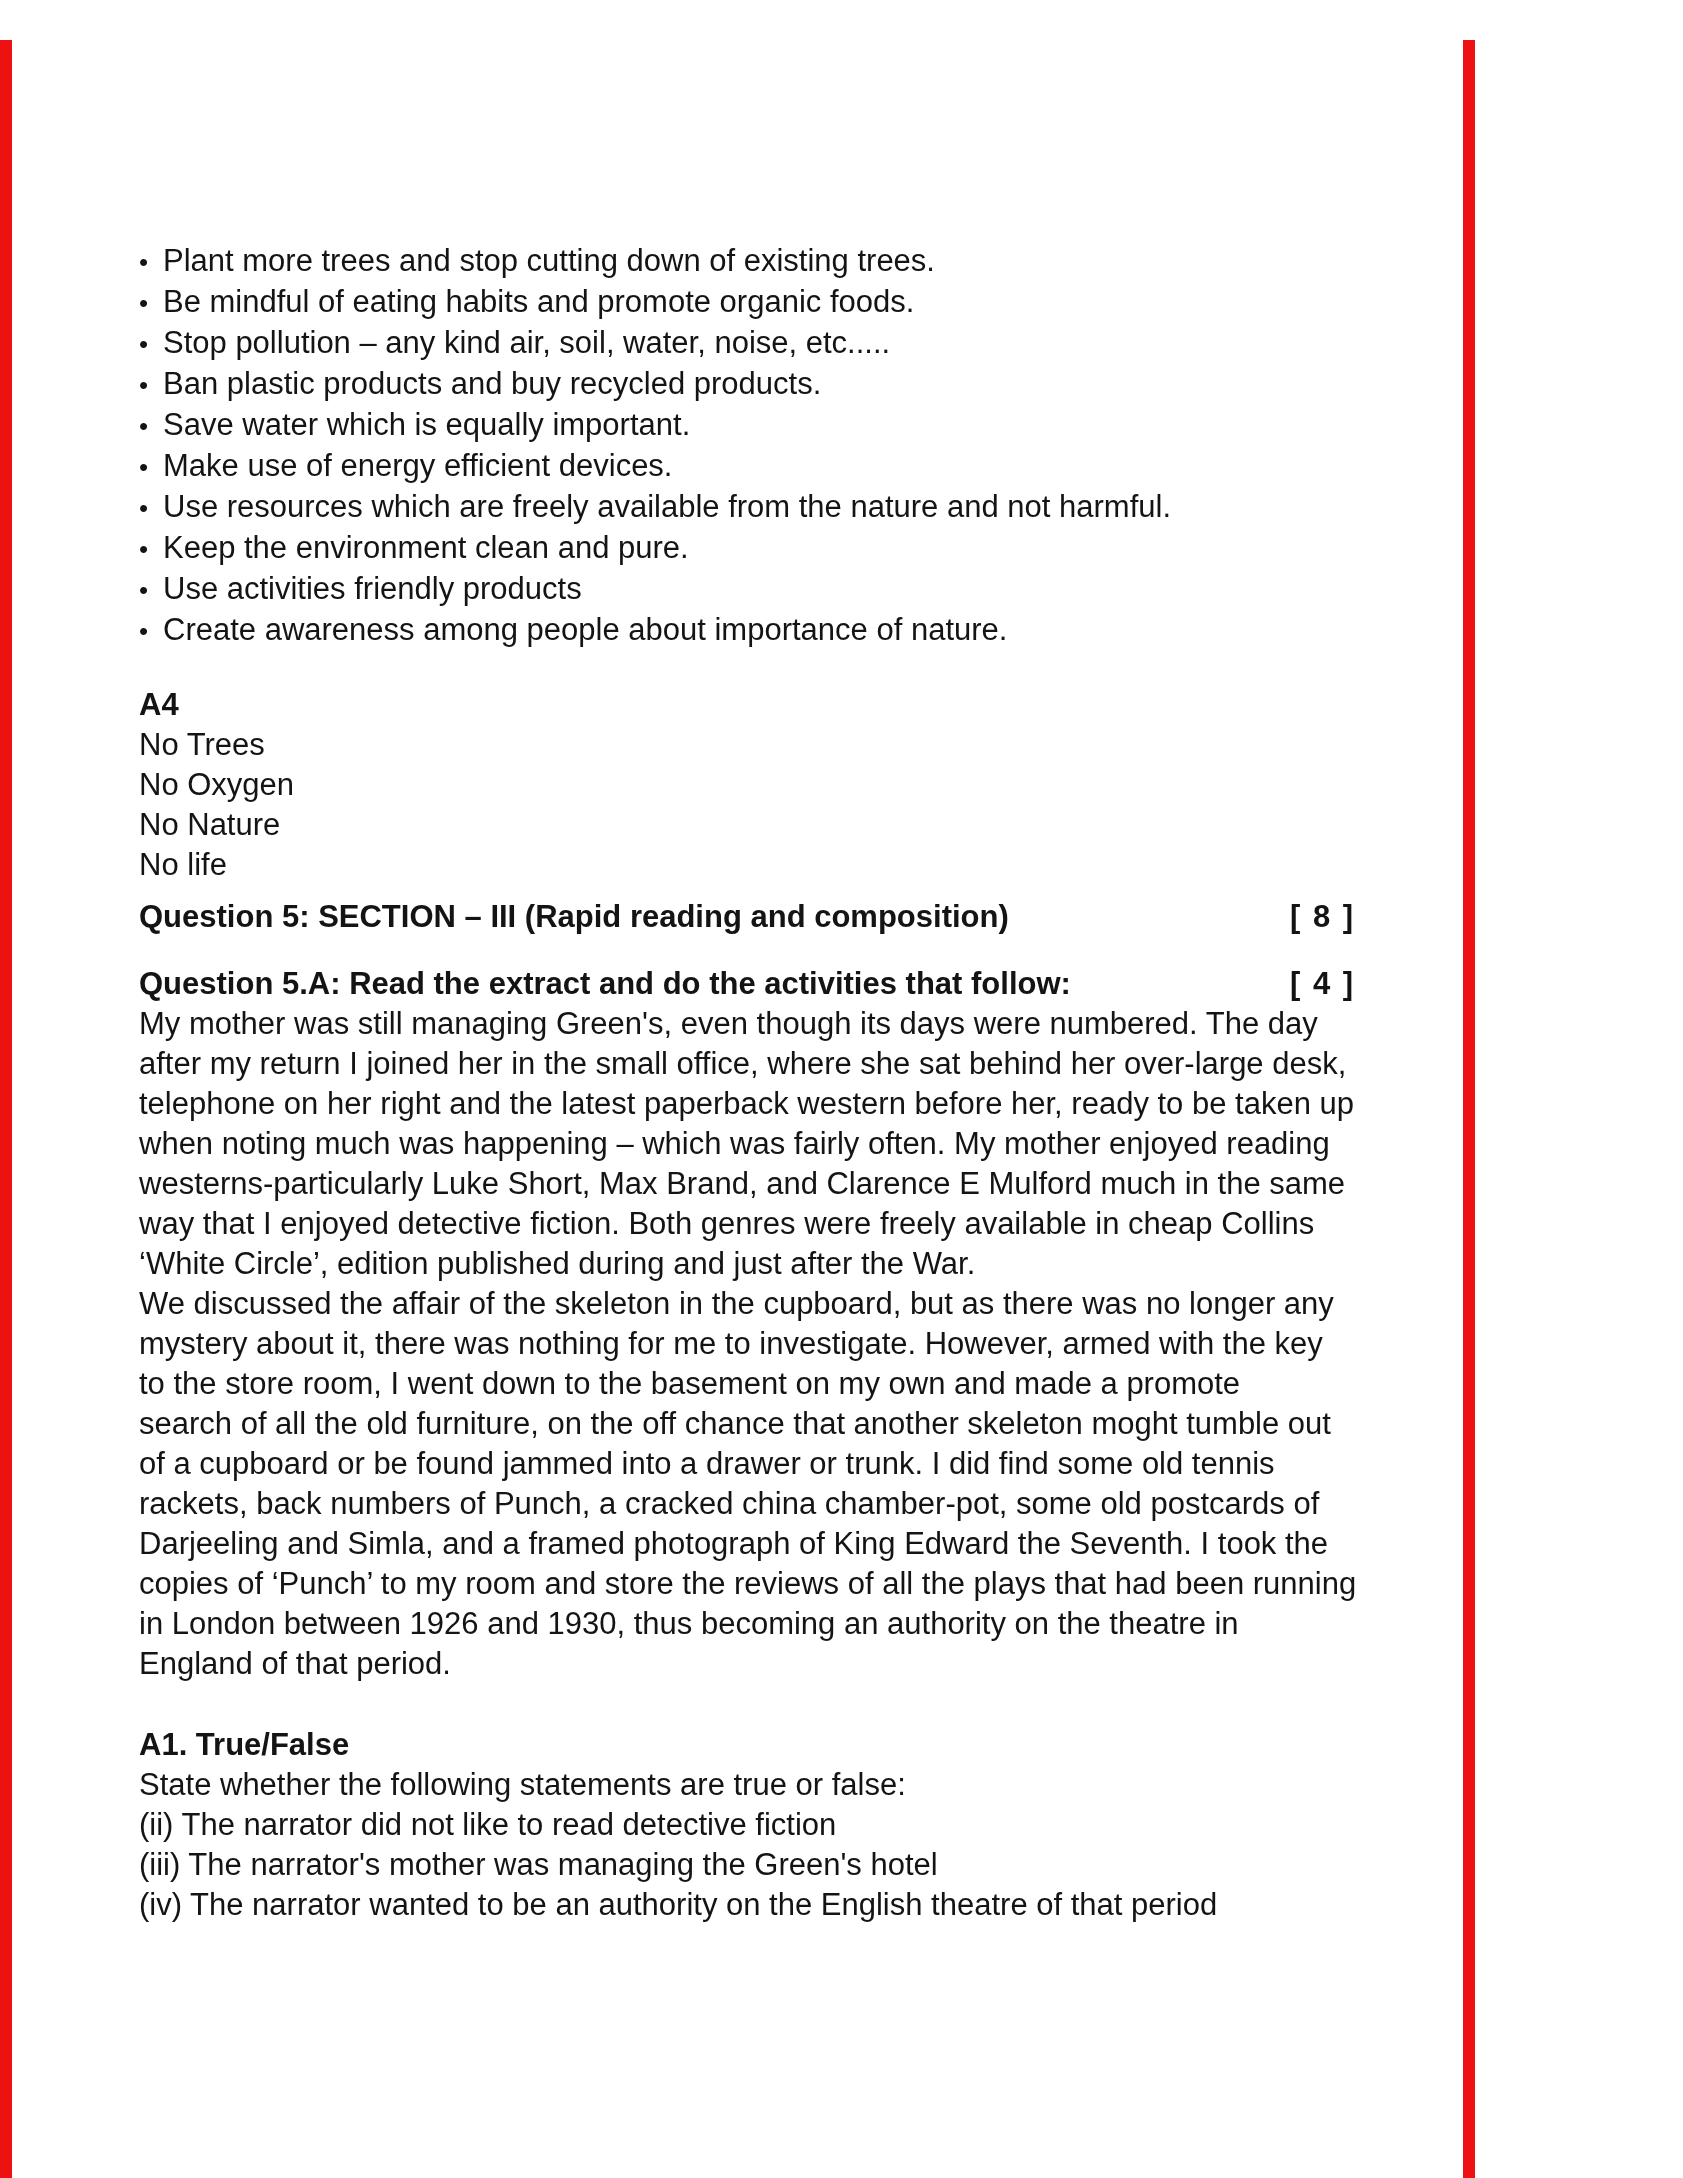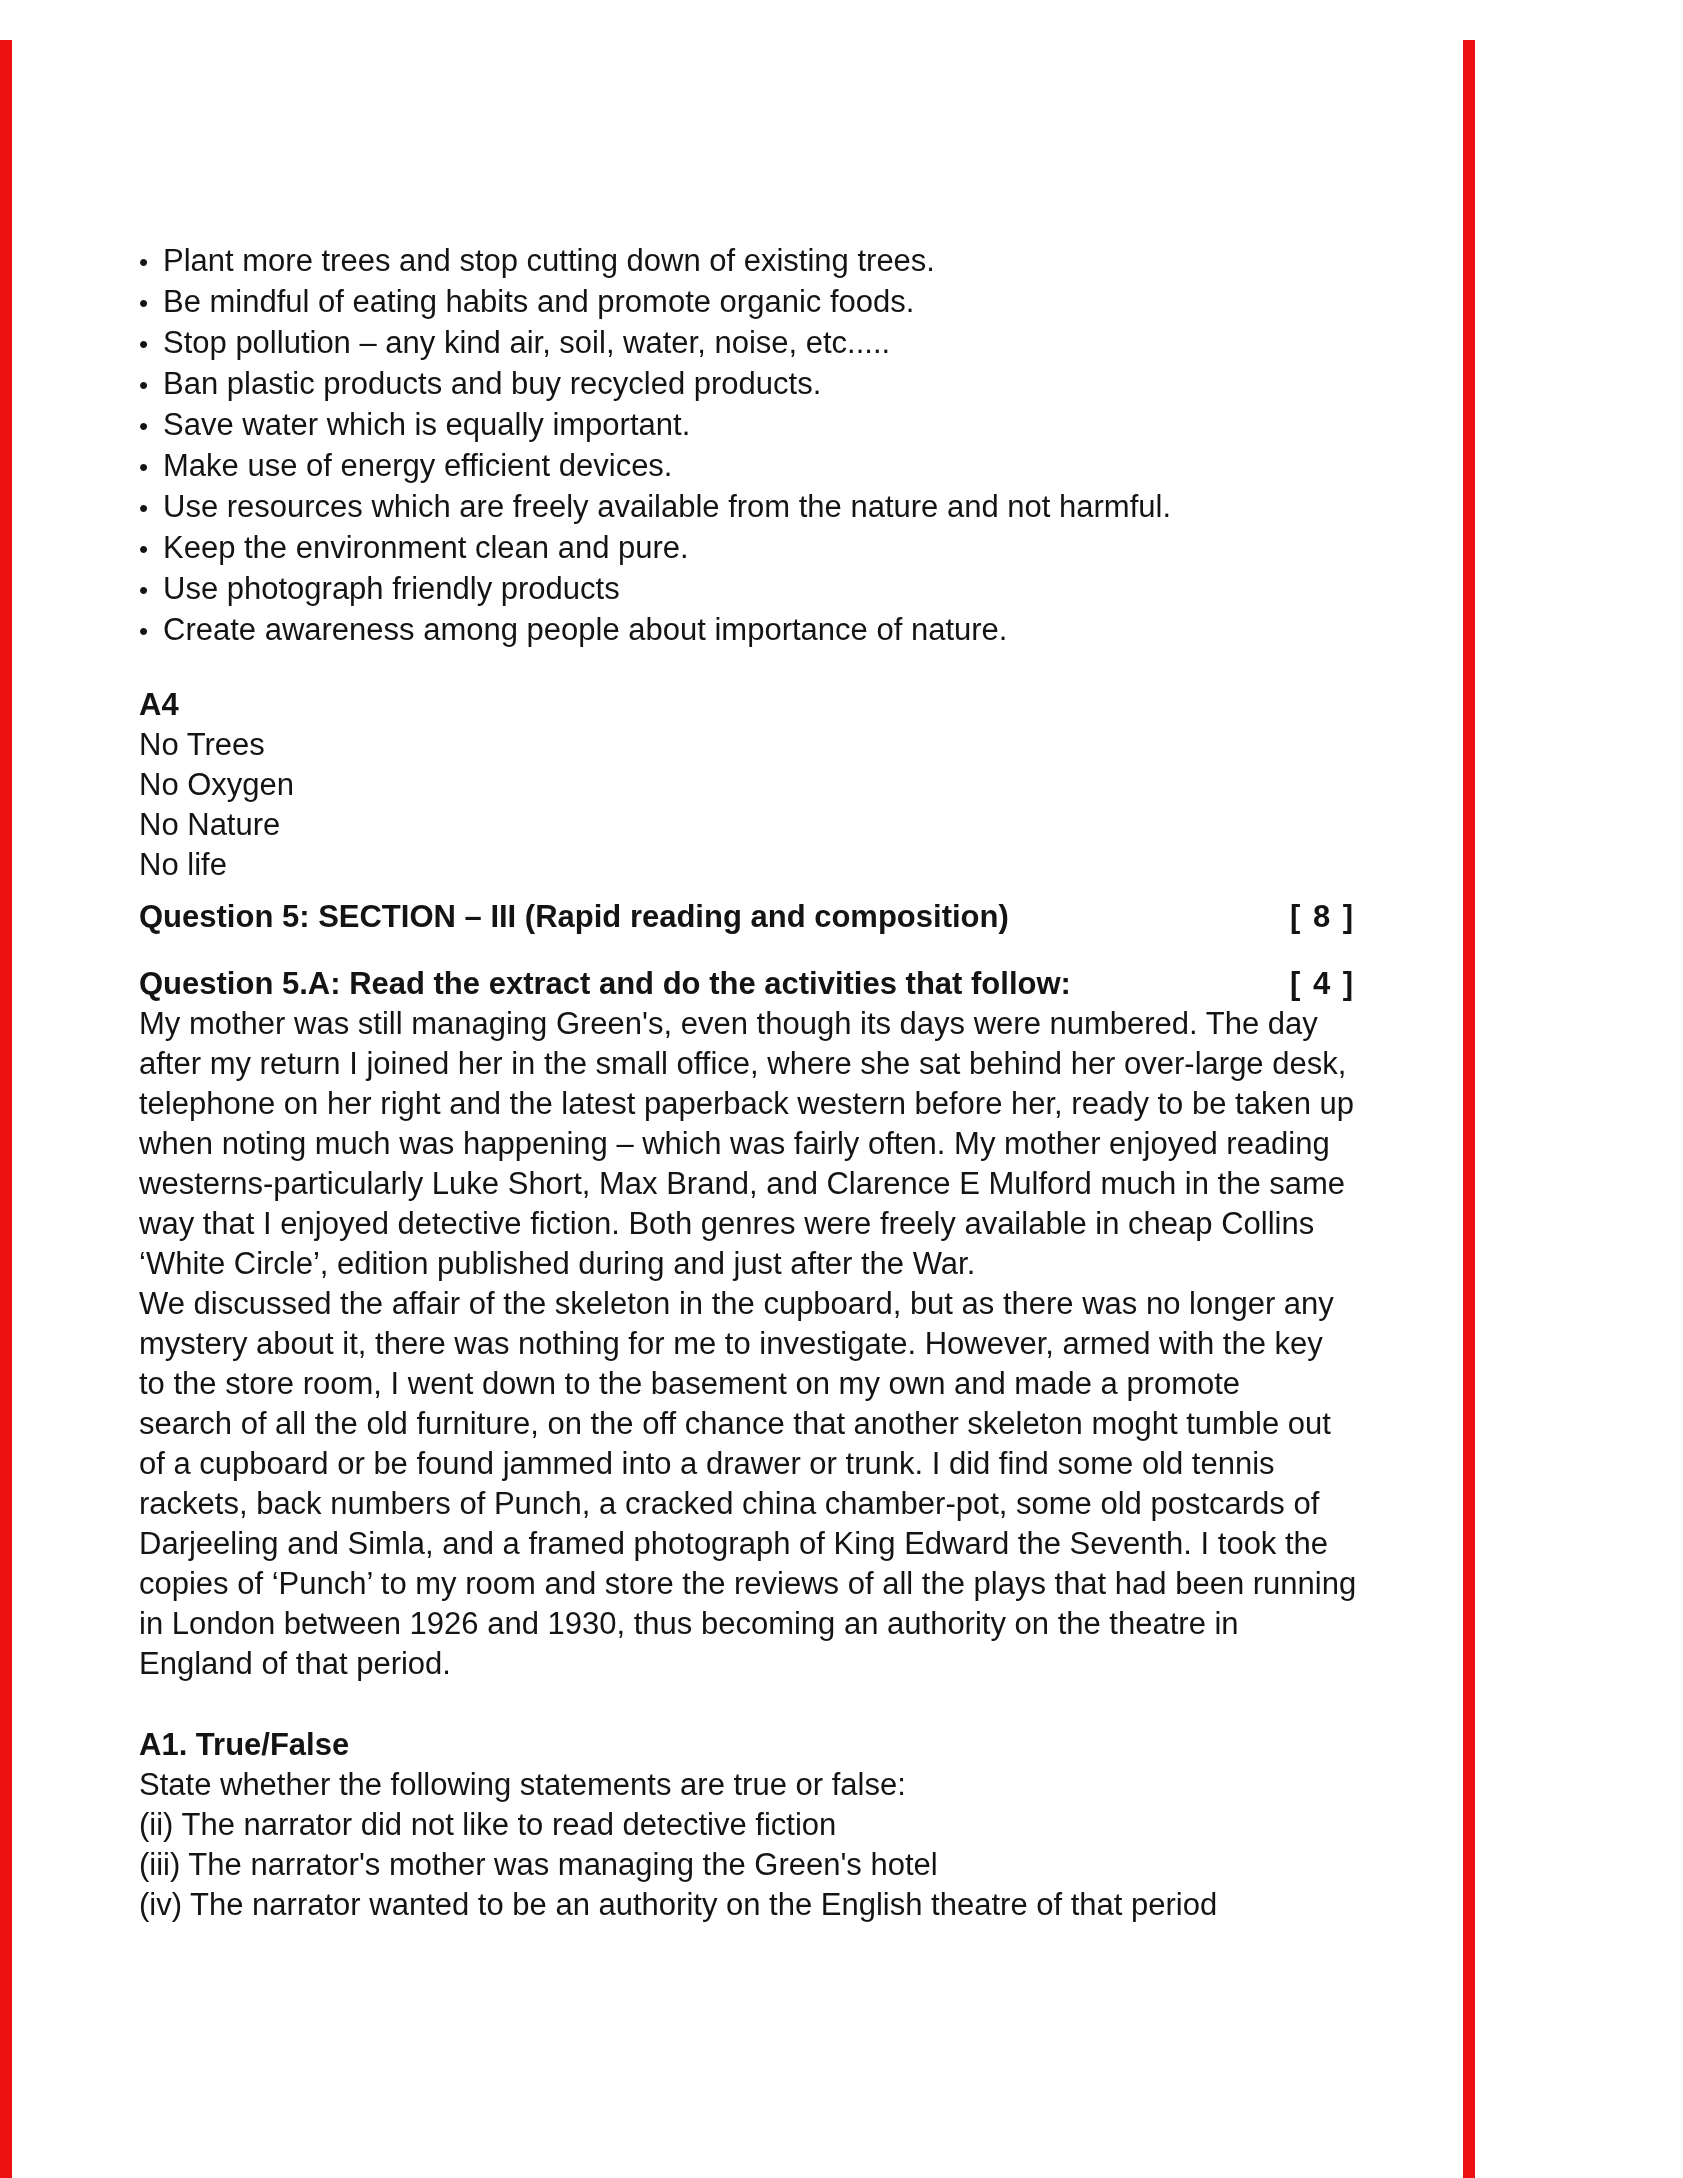--- a/index.html
+++ b/index.html
@@ -56,21 +56,21 @@
 
     <ul class="bullet-list">
       <li class="bullet-item"><span class="marker">•</span><span>Plant more trees and stop cutting down of existing trees.</span></li>
       <li class="bullet-item"><span class="marker">•</span><span>Be mindful of eating habits and promote organic foods.</span></li>
       <li class="bullet-item"><span class="marker">•</span><span>Stop pollution – any kind air, soil, water, noise, etc.....</span></li>
       <li class="bullet-item"><span class="marker">•</span><span>Ban plastic products and buy recycled products.</span></li>
       <li class="bullet-item"><span class="marker">•</span><span>Save water which is equally important.</span></li>
       <li class="bullet-item"><span class="marker">•</span><span>Make use of energy efficient devices.</span></li>
       <li class="bullet-item"><span class="marker">•</span><span>Use resources which are freely available from the nature and not harmful.</span></li>
       <li class="bullet-item"><span class="marker">•</span><span>Keep the environment clean and pure.</span></li>
-      <li class="bullet-item"><span class="marker">•</span><span>Use photograph friendly products</span></li>
+      <li class="bullet-item"><span class="marker">•</span><span>Use activities friendly products</span></li>
       <li class="bullet-item"><span class="marker">•</span><span>Create awareness among people about importance of nature.</span></li>
     </ul>
 
     <div class="a4-block">
       <div class="line bold">A4</div>
       <div class="line">No Trees</div>
       <div class="line">No Oxygen</div>
       <div class="line">No Nature</div>
       <div class="line">No life</div>
     </div>

